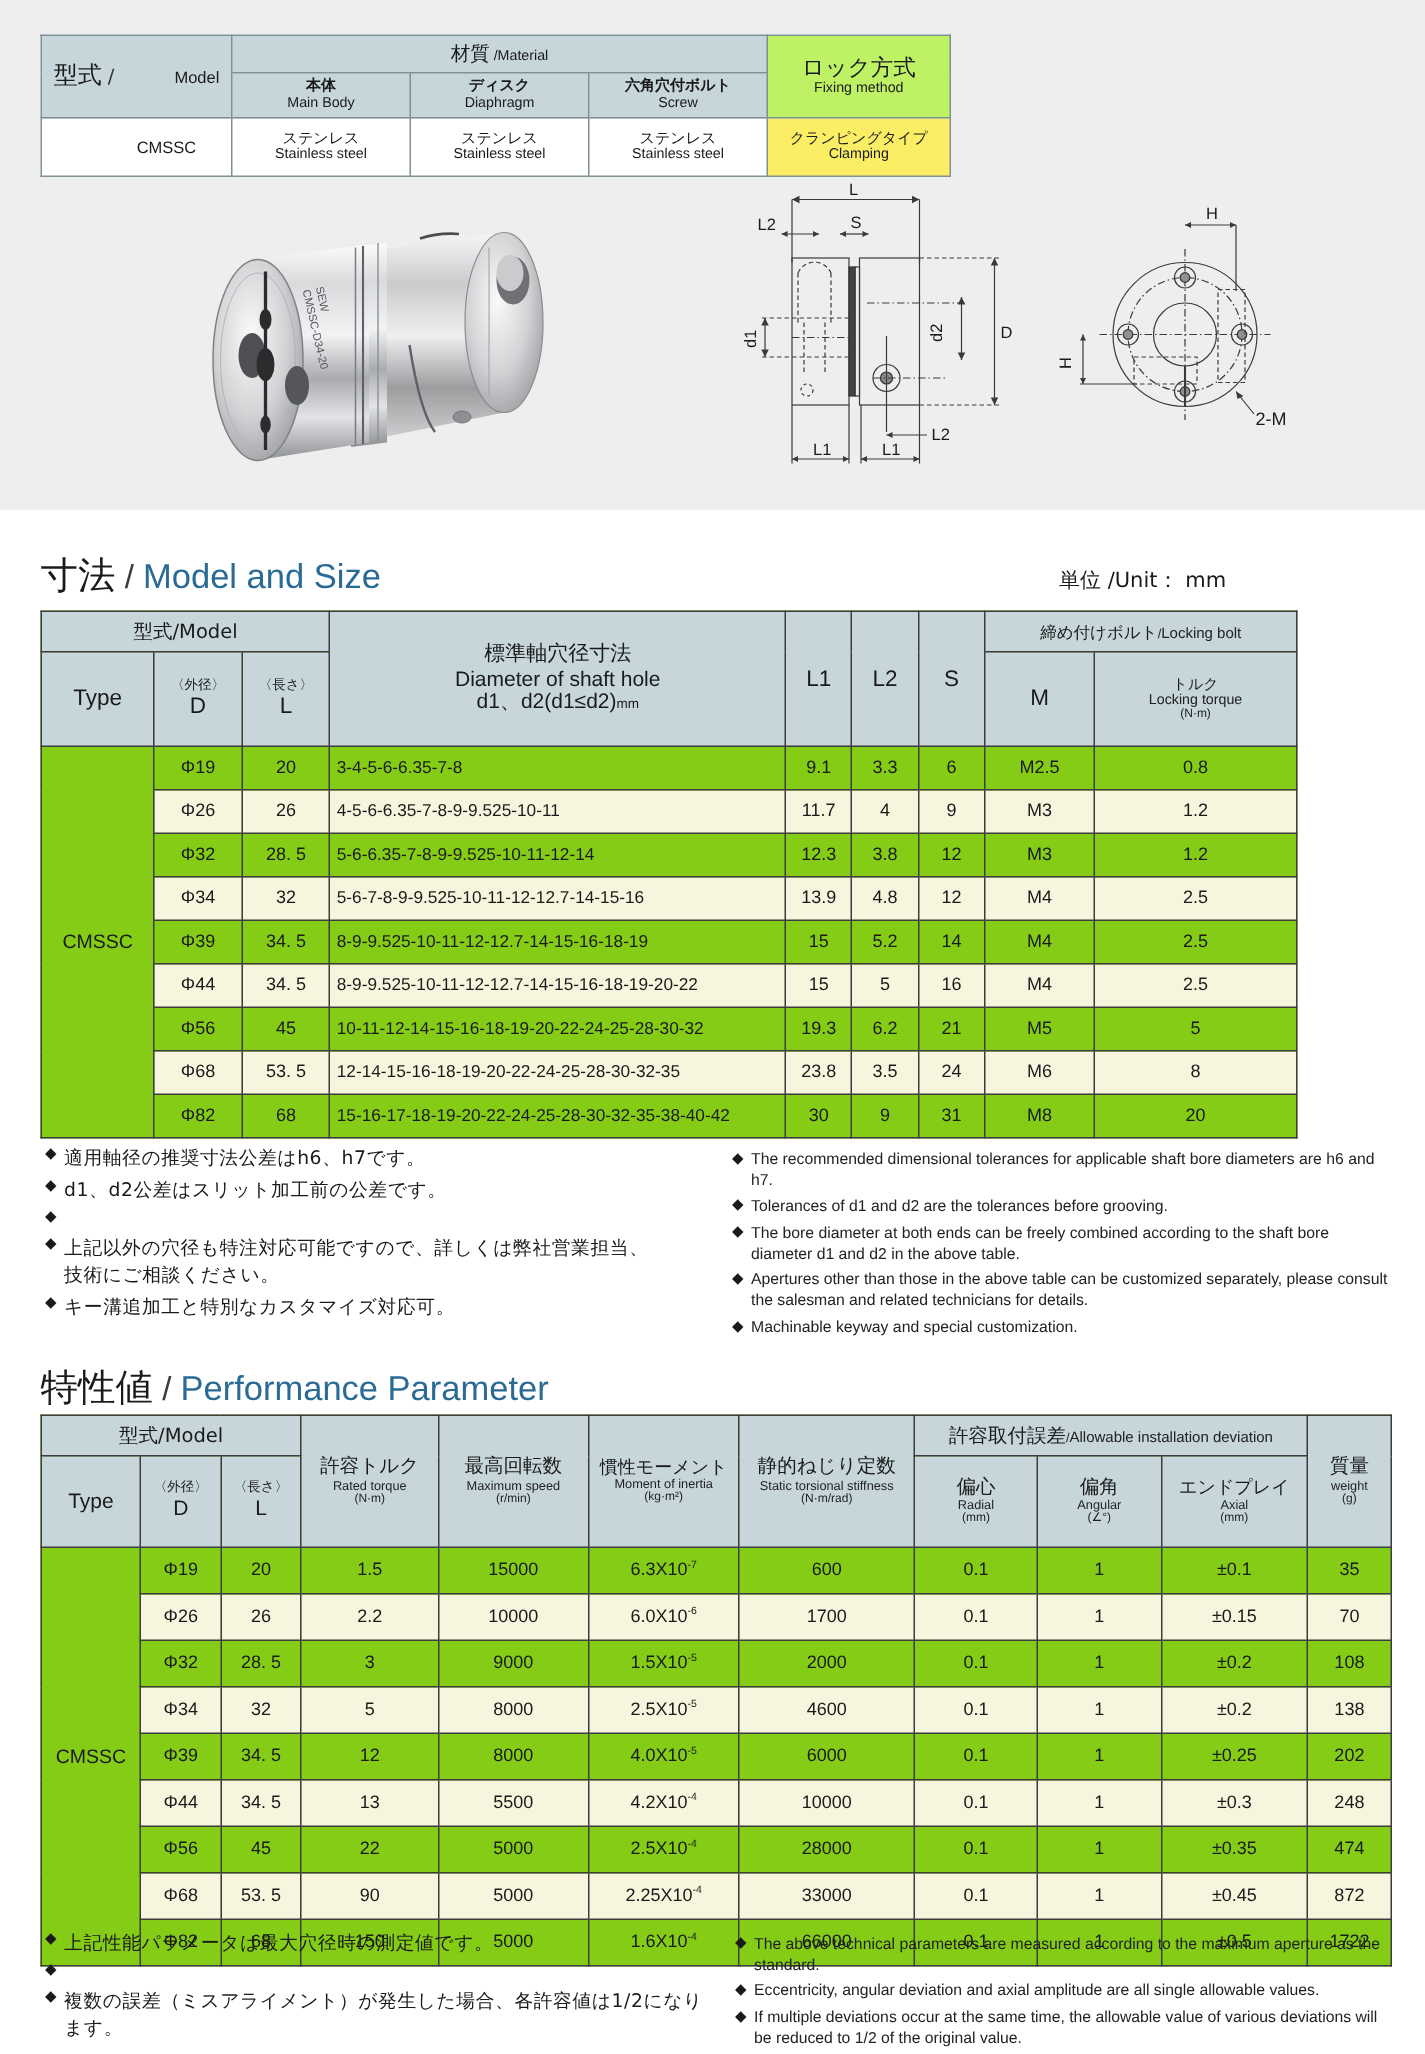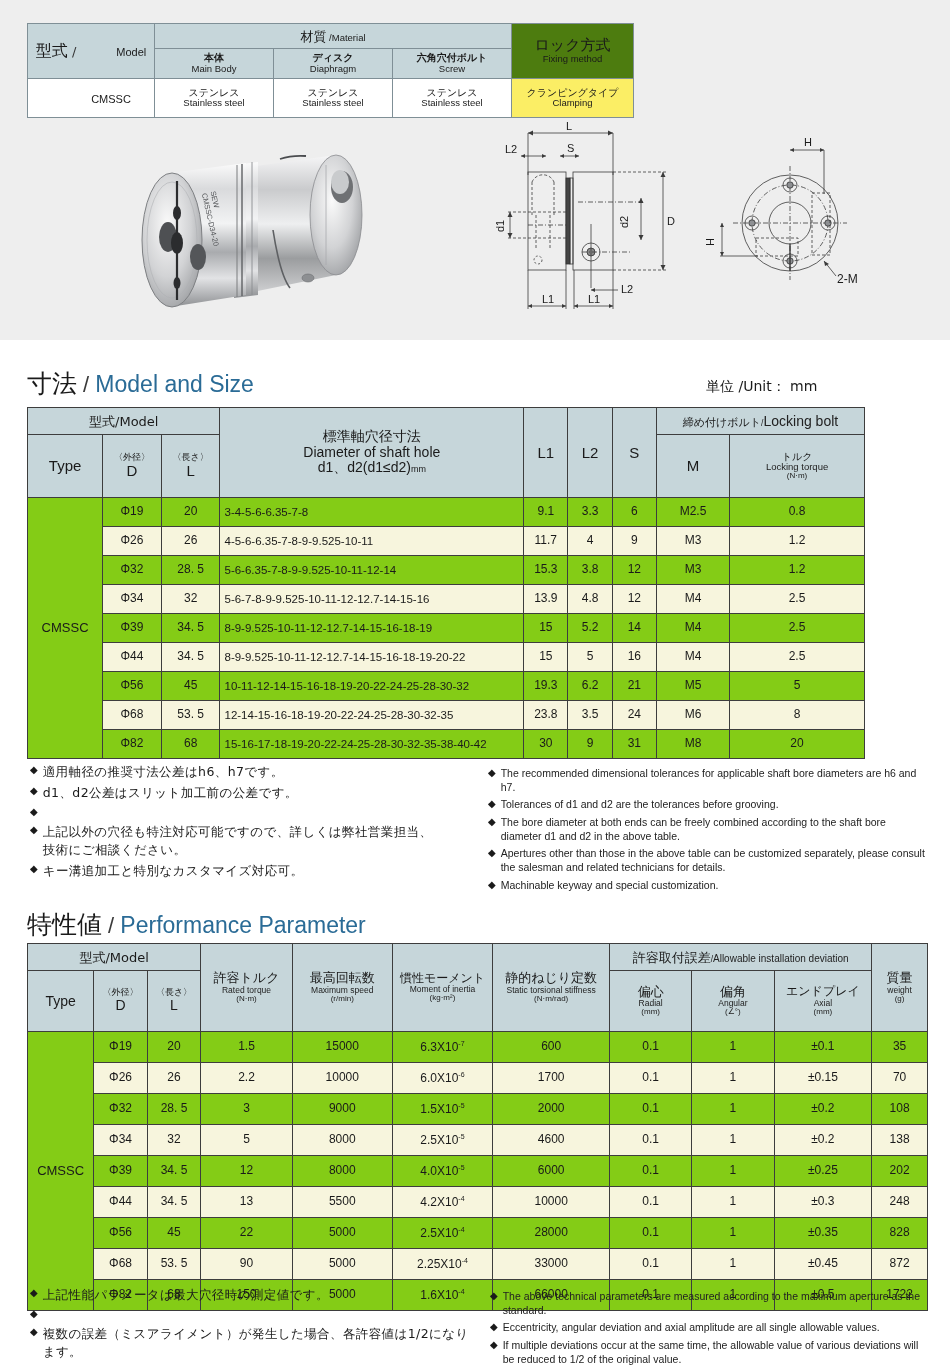--- a/index.html
+++ b/index.html
@@ -23,21 +23,21 @@
     background:#fff;
   }
   .mat-table td{
     border:1px solid #7f8f96;
     text-align:center;
     vertical-align:middle;
     padding:1px 4px;
     line-height:1.15;
   }
   .mat-head{ background:#c6d6da; }
-  .mat-lock-head{ background:#4d7c0f; }
+  .mat-lock-head{ background:#bef264; }
   .mat-lock-cell{ background:#fbee65;margin-left:38px; }
   .jp-lg{ font-size:16px; font-family:"DejaVu Sans", sans-serif; }
   .jp-md{ font-size:13px; font-family:"DejaVu Sans", sans-serif; }
   .jp-sm{ font-size:10px; font-family:"DejaVu Sans", sans-serif; }
   .en-sm{ font-size:9.5px; }
   .en-md{ font-size:11px;padding-left:40px; }
   .mat-model-head{ width:118px; height:50px; }
   .mat-mat-head{ height:22px; }
   .mat-sub{ width:110px; height:27px; }
   .mat-lock-w{ width:113px; }
@@ -340,21 +340,21 @@
     </th>
     <th rowspan="2" style="width:290px;">
       <div class="hdr-jp" style="font-size:14px">標準軸穴径寸法</div>
       <div class="hdr-en">Diameter of shaft hole</div>
       <div class="hdr-en"><span>d1、d2(d1≤d2)</span><span style="font-size:9px">mm</span></div>
     </th>
     <th rowspan="2" style="width:38px;"><span class="hdr-en" style="font-size:15px">L1</span></th>
     <th rowspan="2" style="width:38px;"><span class="hdr-en" style="font-size:15px">L2</span></th>
     <th rowspan="2" style="width:38px;"><span class="hdr-en" style="font-size:15px">S</span></th>
     <th colspan="2" style="height:26px;">
-      <span class="hdr-jp-sm">締め付けボルト</span><span class="hdr-en-sm">/</span><span class="hdr-en-sm" style="font-size:14px">Locking bolt</span>
+      <span class="hdr-jp-sm">締め付けボルト</span><span class="hdr-en-sm">/</span><span class="hdr-en-sm" style="font-size:10px">Locking bolt</span>
     </th>
   </tr>
   <tr>
     <th style="width:68px; height:62px;"><span class="hdr-en" style="font-size:15px">Type</span></th>
     <th style="width:52px;">
       <div class="hdr-jp-sm" style="font-size:9px">〈外径〉</div>
       <div class="hdr-en" style="font-size:15px">D</div>
     </th>
     <th style="width:52px;">
       <div class="hdr-jp-sm" style="font-size:9px">〈長さ〉</div>
@@ -387,21 +387,21 @@
         <td class="cell">11.7</td>
         <td class="cell">4</td>
         <td class="cell">9</td>
         <td class="cell">M3</td>
         <td class="cell">1.2</td>
       </tr>
       <tr style="height: 29px;">
         <td class="cell">Φ32</td>
         <td class="cell">28. 5</td>
         <td class="cell cell-l">5-6-6.35-7-8-9-9.525-10-11-12-14</td>
-        <td class="cell">15.3</td>
+        <td class="cell">12.3</td>
         <td class="cell">3.8</td>
         <td class="cell">12</td>
         <td class="cell">M3</td>
         <td class="cell">1.2</td>
       </tr>
       <tr class="alt" style="height: 29px;">
         <td class="cell">Φ34</td>
         <td class="cell">32</td>
         <td class="cell cell-l">5-6-7-8-9-9.525-10-11-12-12.7-14-15-16</td>
         <td class="cell">13.9</td>
@@ -651,21 +651,21 @@
       <tr style="height: 31px;">
         <td class="cell">Φ56</td>
         <td class="cell">45</td>
         <td class="cell">22</td>
         <td class="cell">5000</td>
         <td class="cell">2.5X10<sup>-4</sup></td>
         <td class="cell">28000</td>
         <td class="cell">0.1</td>
         <td class="cell">1</td>
         <td class="cell">±0.35</td>
-        <td class="cell">828</td>
+        <td class="cell">474</td>
       </tr>
       <tr class="alt" style="height: 31px;">
         <td class="cell">Φ68</td>
         <td class="cell">53. 5</td>
         <td class="cell">90</td>
         <td class="cell">5000</td>
         <td class="cell">2.25X10<sup>-4</sup></td>
         <td class="cell">33000</td>
         <td class="cell">0.1</td>
         <td class="cell">1</td>

